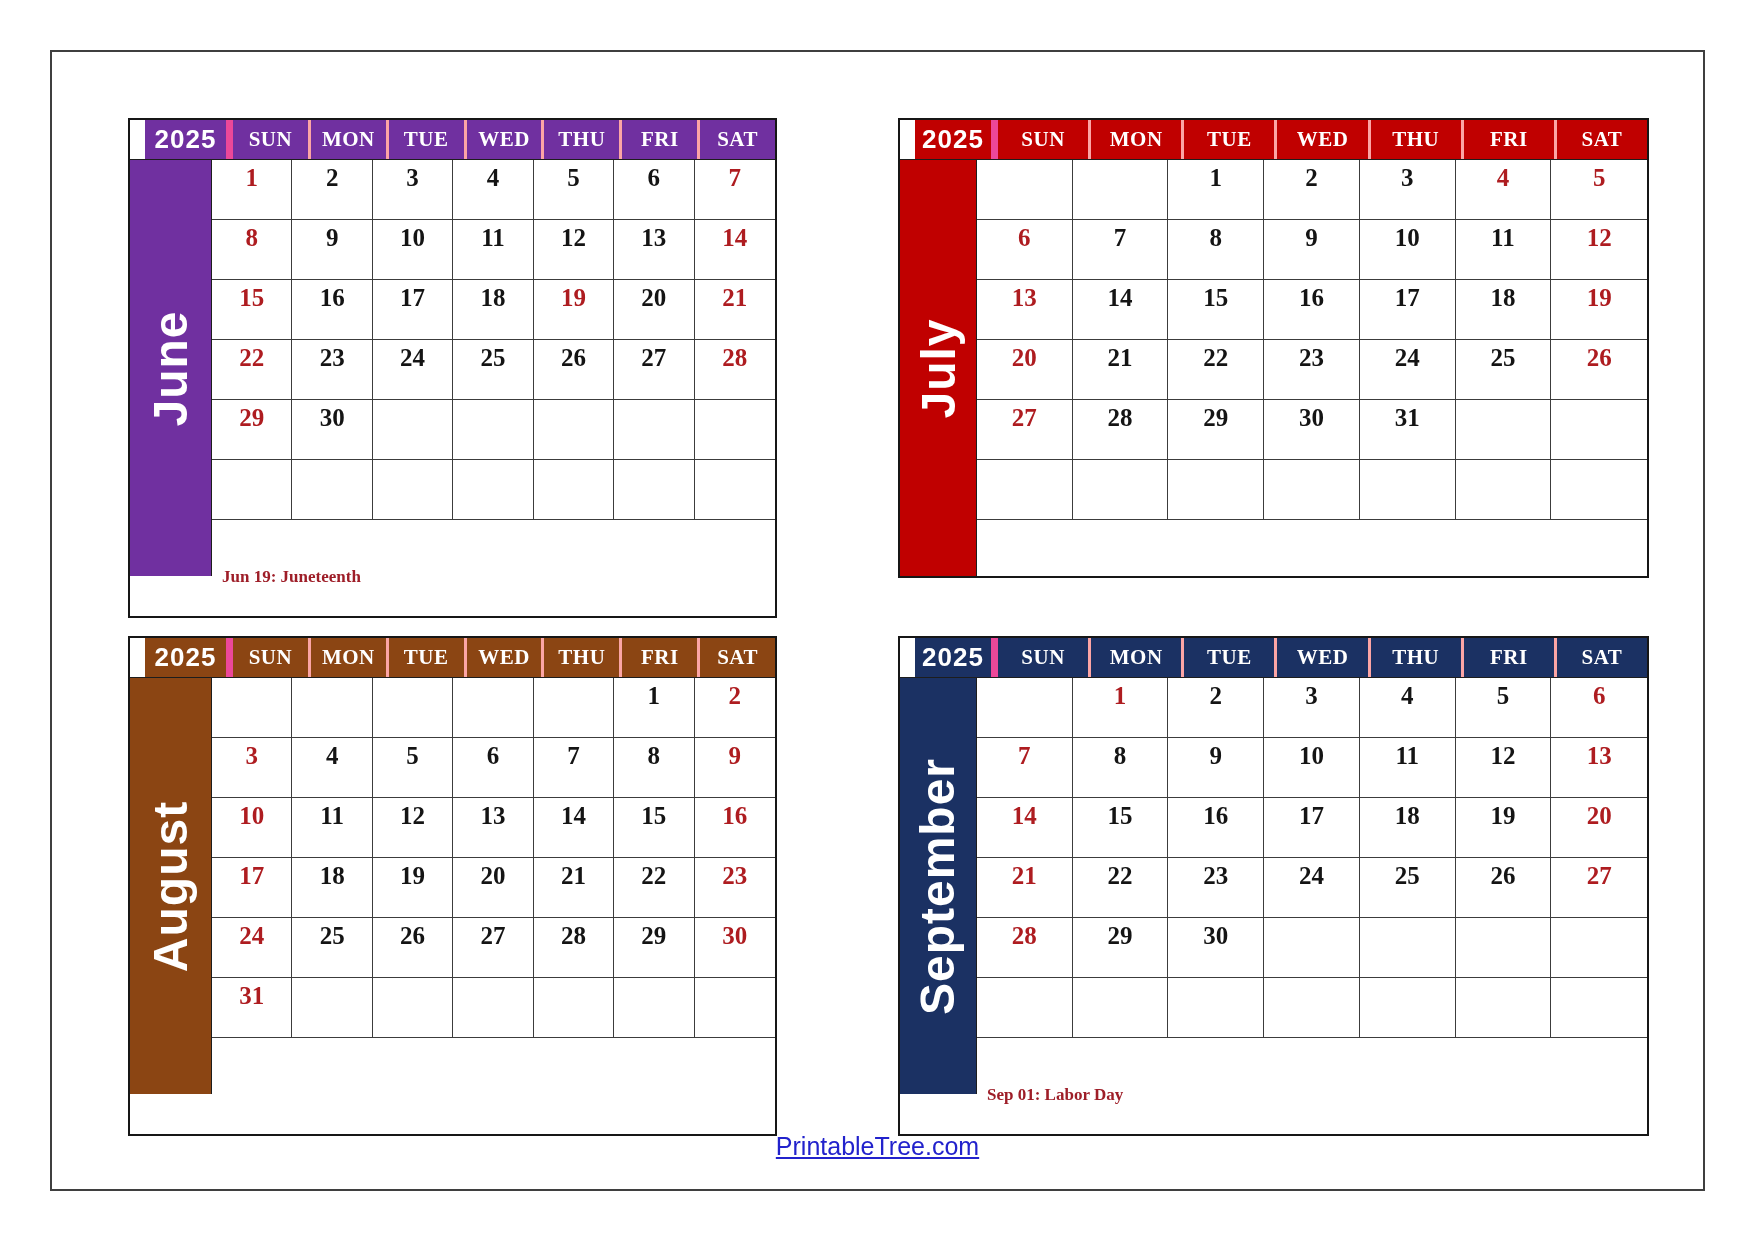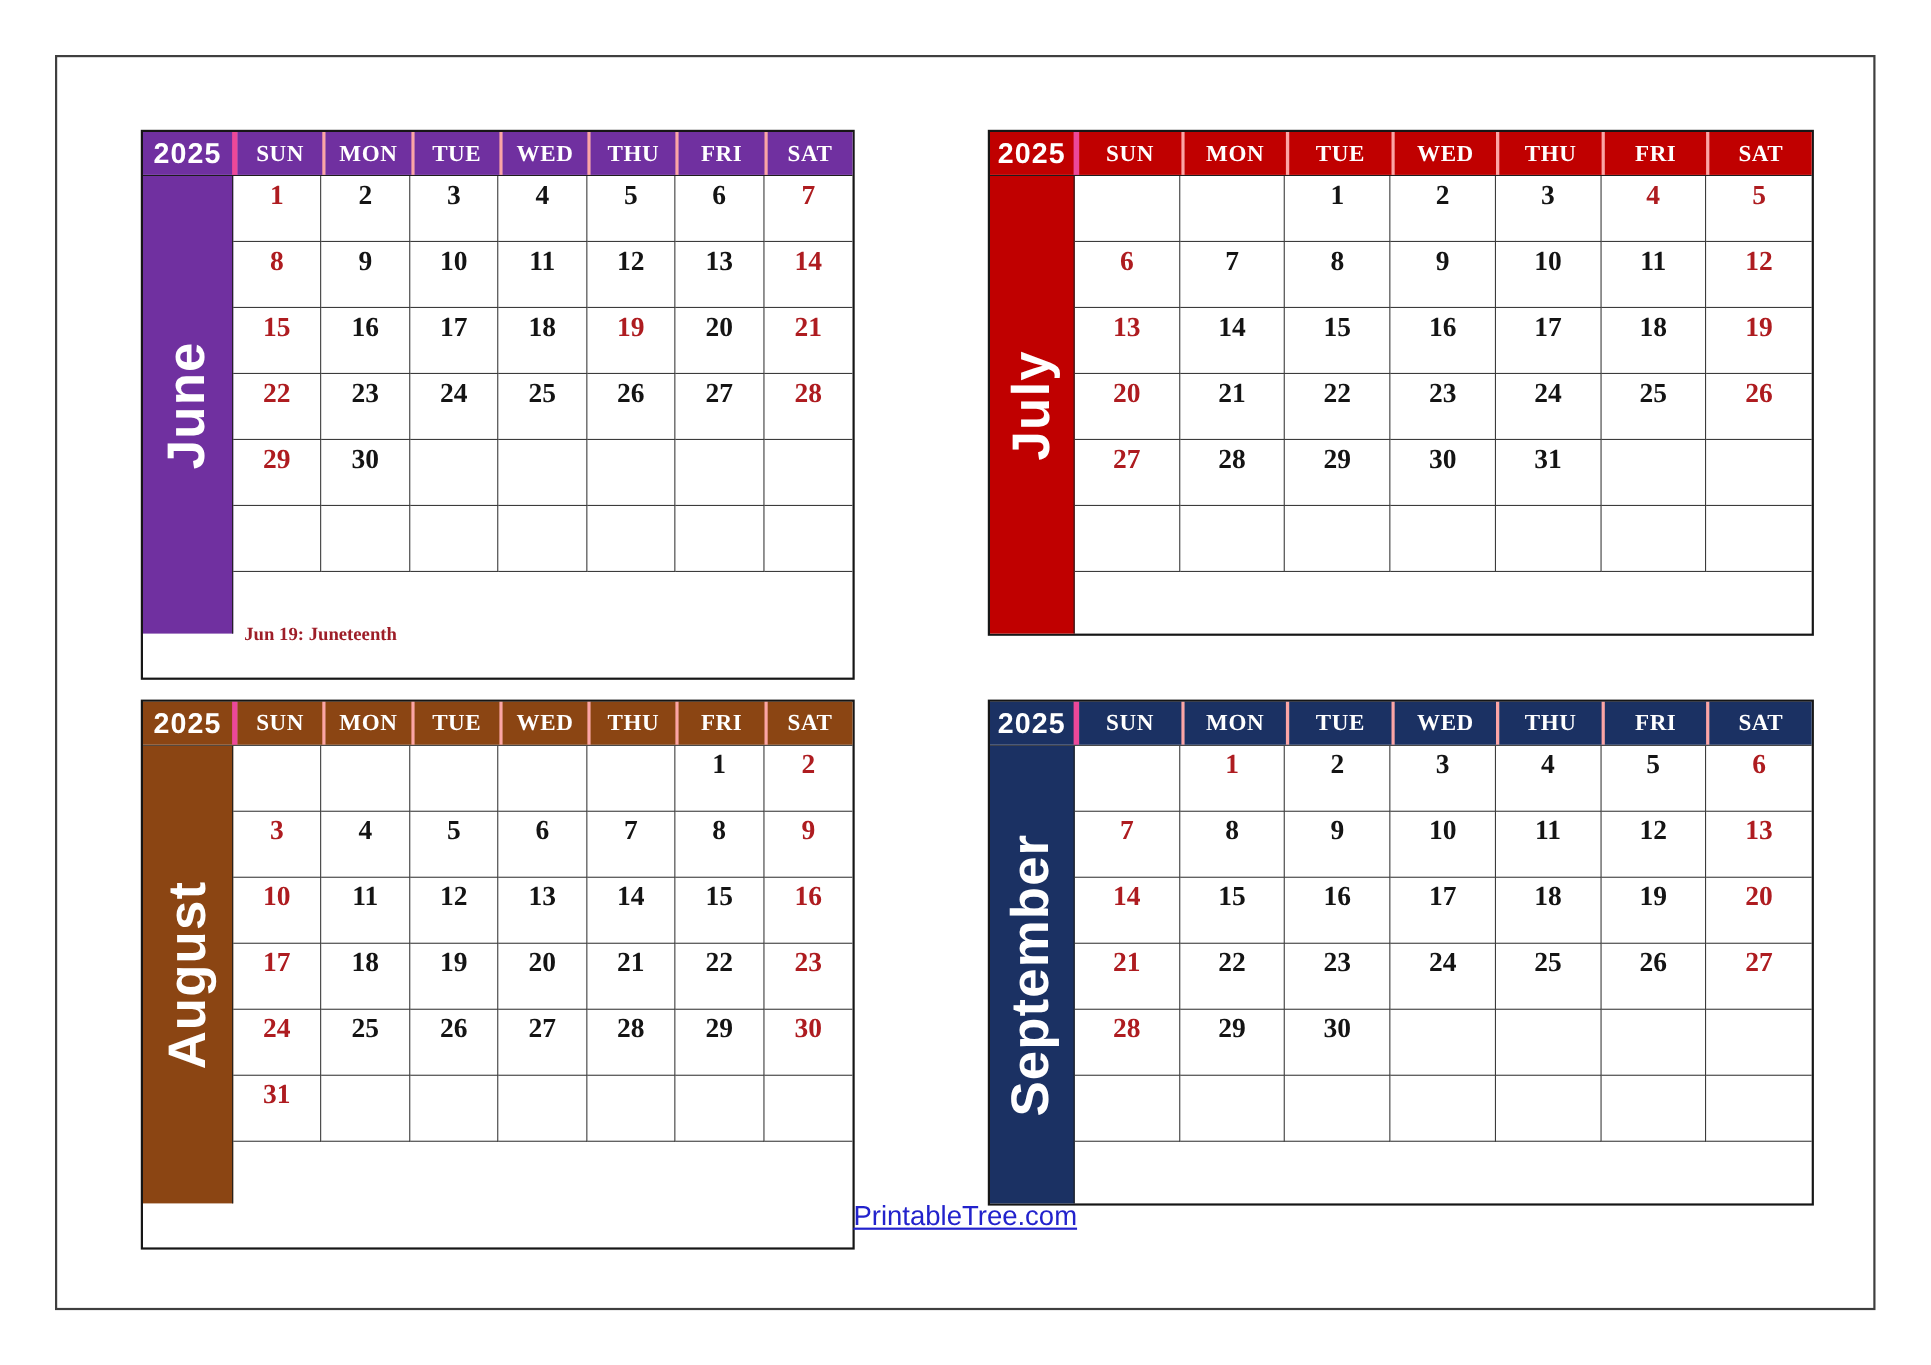--- a/index.html
+++ b/index.html
@@ -11,21 +11,21 @@
   .cal{position:absolute;border:2px solid #161616;background:#fff;box-sizing:content-box;}
   .cal.leftcol{left:128px;width:645px;--yearw:81px;}
   .cal.rightcol{left:898px;width:747px;--yearw:76px;}
   .cal.toprow{top:118px;}
   .cal.bottomrow{top:636px;}
 
   .cal-head{display:flex;height:39px;border-bottom:1px solid #1d1d1d;}
   .year-cell{width:var(--yearw);flex:none;background:var(--accent);color:#fff;
              font-weight:bold;font-size:26px;letter-spacing:1px;
              display:flex;align-items:center;justify-content:center;
-             border-right:5px solid #ec4899;}
+             border-right:7px solid #ec4899;margin-left:15px;}
   .day-cell{flex:1;background:var(--accent);color:#fff;
             font-family:"Liberation Serif",serif;font-weight:bold;font-size:21px;
             letter-spacing:.5px;display:flex;align-items:center;justify-content:center;
             border-right:3px solid #fca5a5;}
   .day-cell:last-child{border-right:none;}
 
   .cal-body{display:flex;}
   .sidebar{width:var(--yearw);flex:none;height:416px;background:var(--accent);
            border-right:1px solid #1d1d1d;display:flex;align-items:center;justify-content:center;overflow:hidden;}
   .month-label{color:#fff;font-weight:bold;font-size:48px;letter-spacing:1px;
@@ -36,21 +36,21 @@
   .cell{border-right:1px solid #3c3c3c;border-bottom:1px solid #3c3c3c;
         font-family:"Liberation Serif",serif;font-weight:bold;font-size:25px;color:#141414;
         display:flex;justify-content:center;align-items:flex-start;padding-top:4px;box-sizing:border-box;}
   .cell:nth-child(7n){border-right:none;}
   .cell.red{color:var(--date-red);}
 
   .note{height:56px;box-sizing:border-box;padding:7px 0 0 10px;
         font-family:"Liberation Serif",serif;font-weight:bold;font-size:17px;
         color:var(--note-red);margin-top:40px;}
 
-  .footer{position:absolute;left:0;right:0;top:1092px;text-align:center;}
+  .footer{position:absolute;left:0;right:0;top:1132px;text-align:center;}
   .footer-link{font-size:25px;color:var(--footer-blue);text-decoration:underline;cursor:pointer;}
 </style>
 </head>
 <body>
 
 <div class="page">
   <div class="frame"></div>
 
   <section class="cal leftcol toprow" style="--accent: #7030A0;">
     <div class="cal-head">
@@ -299,20 +299,21 @@
             <div class="cell"></div>
             <div class="cell"></div>
             <div class="cell"></div>
             <div class="cell"></div>
             <div class="cell"></div>
             <div class="cell"></div>
             <div class="cell"></div>
             <div class="cell"></div>
             <div class="cell"></div>
           </div>
+        <div class="note">Sep 01: Labor Day</div>
       </div>
     </div>
   </section>
 
   <div class="footer">
     <a class="footer-link" href="#">PrintableTree.com</a>
   </div>
 </div>
 
 </body></html>

